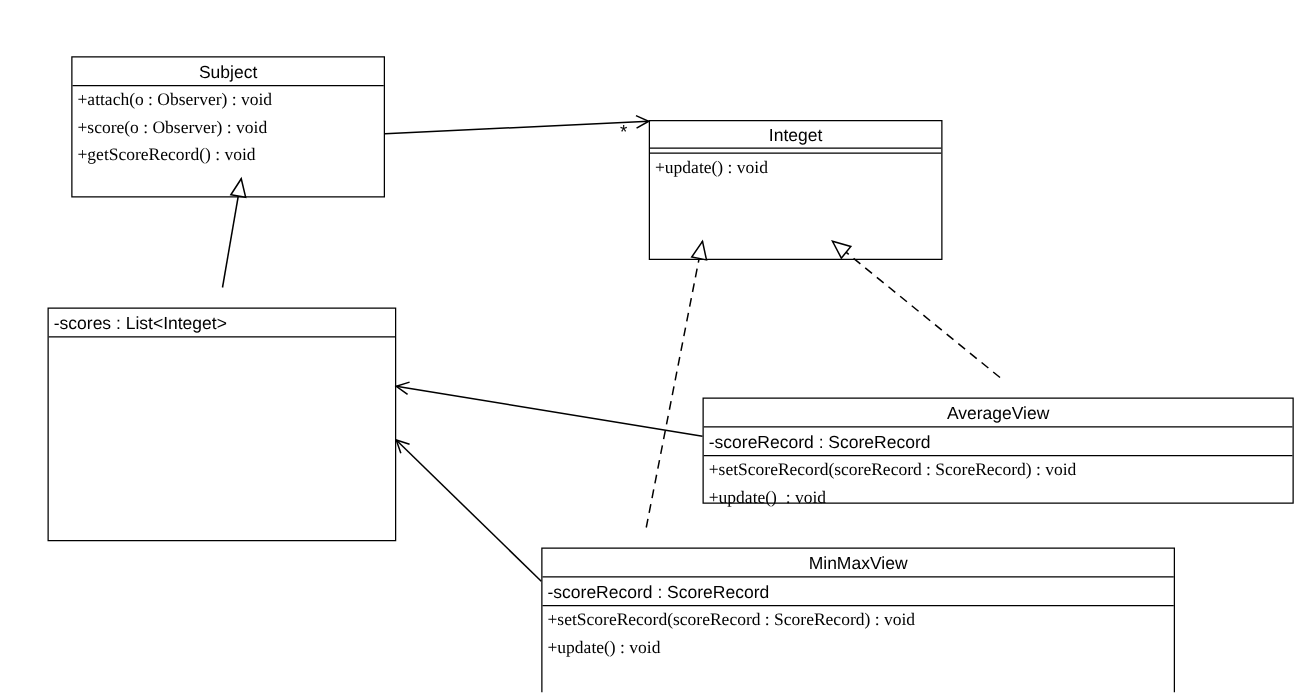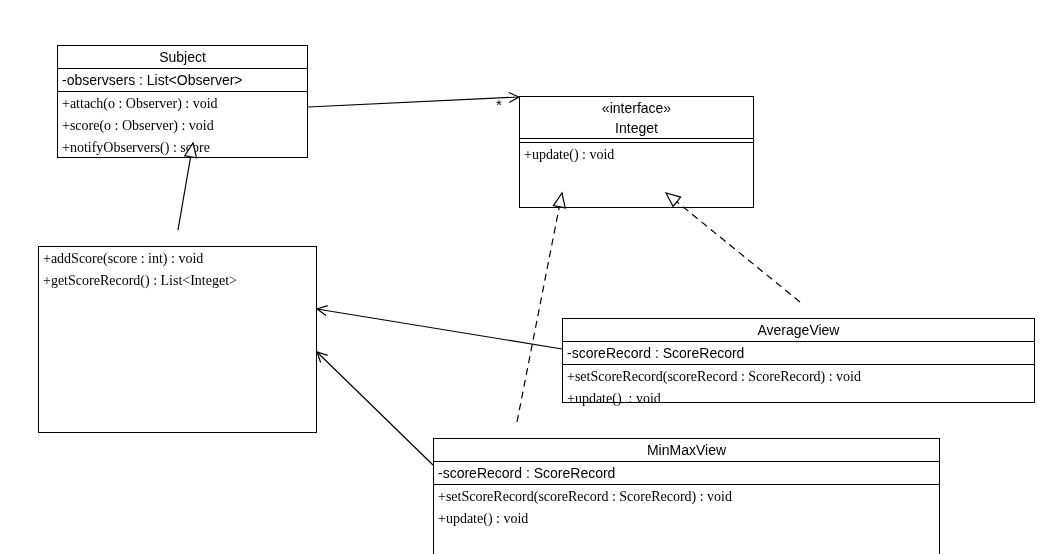--- a/index.html
+++ b/index.html
@@ -54,45 +54,40 @@
   .uml-methods{padding-top:1px;font-family:Liberation Serif, serif;}
   svg text{font-family:"Liberation Sans", sans-serif;font-size:15px;fill:#000;}
 </style>
 </head>
 <body>
 
 <div class="canvas">
 
   <div class="uml-class" style="left:57px;top:29px;width:251px;height:113px">
     <div class="uml-title">Subject</div>
-    <div class="uml-attrs">
-      <div class="uml-member">-observsers : List&lt;Observer&gt;</div>
-    </div>
     <div class="uml-methods">
       <div class="uml-member">+attach(o : Observer) : void</div>
       <div class="uml-member">+score(o : Observer) : void</div>
-      <div class="uml-member">+notifyObservers() : score</div>
+      <div class="uml-member">+getScoreRecord() : void</div>
     </div>
   </div>
 
   <div class="uml-class" style="left:519px;top:80px;width:235px;height:112px">
     <div class="uml-title-2line">
-      <div>«interface»</div>
       <div>Integet</div>
     </div>
     <div class="uml-attrs-empty"></div>
     <div class="uml-methods">
       <div class="uml-member">+update() : void</div>
     </div>
   </div>
 
   <div class="uml-class" style="left:38px;top:230px;width:279px;height:187px">
-    <div class="uml-methods">
-      <div class="uml-member">+addScore(score : int) : void</div>
-      <div class="uml-member">+getScoreRecord() : List&lt;Integet&gt;</div>
+    <div class="uml-attrs">
+      <div class="uml-member">-scores : List&lt;Integet&gt;</div>
     </div>
   </div>
 
   <div class="uml-class" style="left:562px;top:302px;width:473px;height:85px">
     <div class="uml-title">AverageView</div>
     <div class="uml-attrs">
       <div class="uml-member">-scoreRecord : ScoreRecord</div>
     </div>
     <div class="uml-methods">
       <div class="uml-member">+setScoreRecord(scoreRecord : ScoreRecord) : void</div>

